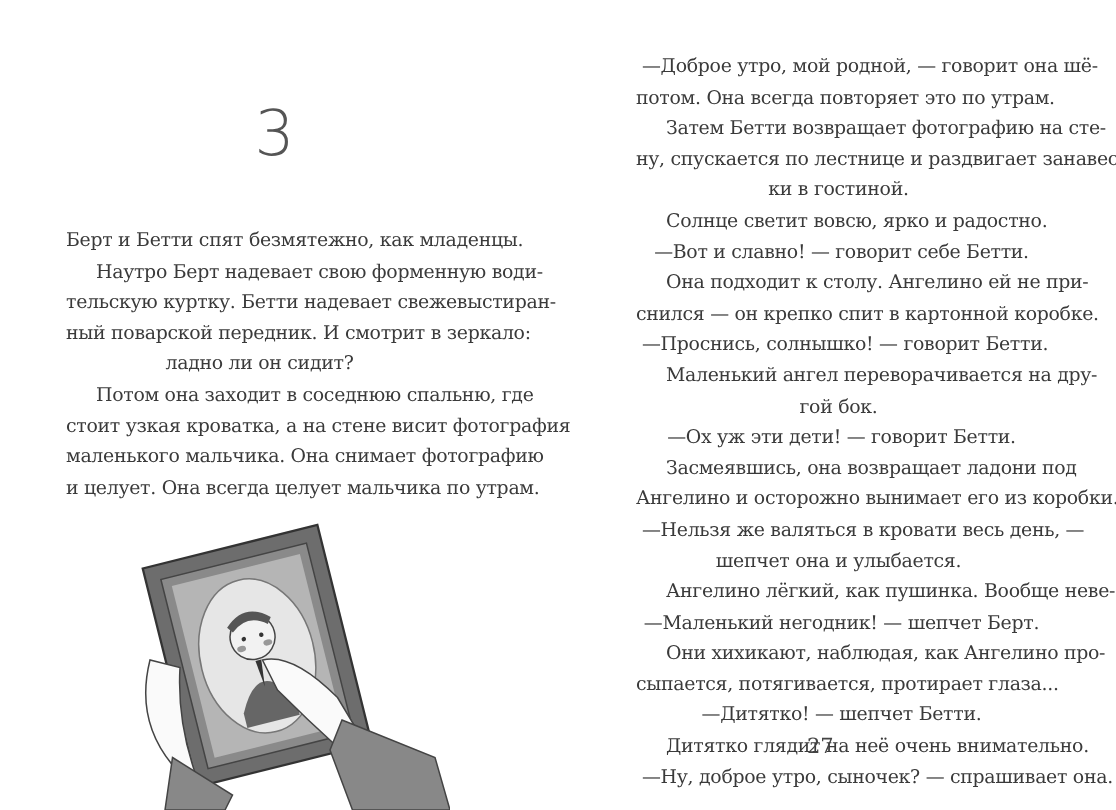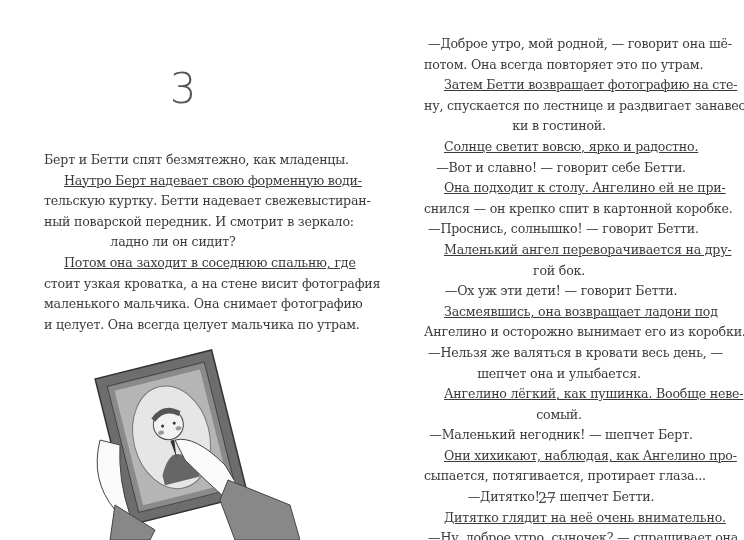--- a/index.html
+++ b/index.html
@@ -7,21 +7,21 @@
            font-family: "DejaVu Serif", "Liberation Serif", serif; color: #3a3a3a; }
     .page { position: absolute; top: 0; height: 540px; }
     .page-left { left: 0; width: 372px; }
     .page-right { left: 372px; width: 372px; }
     .chapter-num { position: absolute; left: 163px; top: 64px; width: 40px; text-align: center;
                    font-family: "DejaVu Sans", sans-serif; font-weight: 200; font-size: 42px; color: #555; }
     .text-block { position: absolute; font-size: 12.6px; line-height: 20.6px; letter-spacing: -0.2px; }
     .left-text { left: 44px; top: 150px; width: 258px; }
     .right-text { left: 424px; top: 34px; width: 270px; }
     .line { white-space: nowrap; display: block; text-align: center; }
-    .indent { padding-left: 20px; text-decoration: underline; }
+    .indent { padding-left: 20px; }
     .dash-indent { padding-left: 4px; }
     .page-number { position: absolute; left: 538px; top: 490px; font-size: 14px; color: #444; }
     .illustration { position: absolute; left: 60px; top: 330px; width: 240px; height: 210px; }
   </style>
 </head>
 <body>
 
 <div class="page page-left">
   <div class="chapter-num">3</div>
   <div class="text-block left-text">
@@ -79,21 +79,20 @@
   <span class="line">снился — он крепко спит в картонной коробке.</span>
   <span class="line dash-indent">—Проснись, солнышко! — говорит Бетти.</span>
   <span class="line indent">Маленький ангел переворачивается на дру-</span>
   <span class="line">гой бок.</span>
   <span class="line dash-indent">—Ох уж эти дети! — говорит Бетти.</span>
   <span class="line indent">Засмеявшись, она возвращает ладони под</span>
   <span class="line">Ангелино и осторожно вынимает его из коробки.</span>
   <span class="line dash-indent">—Нельзя же валяться в кровати весь день, —</span>
   <span class="line">шепчет она и улыбается.</span>
   <span class="line indent">Ангелино лёгкий, как пушинка. Вообще неве-</span>
-  <span class="line">сомый.</span>
   <span class="line dash-indent">—Маленький негодник! — шепчет Берт.</span>
   <span class="line indent">Они хихикают, наблюдая, как Ангелино про-</span>
   <span class="line">сыпается, потягивается, протирает глаза...</span>
   <span class="line dash-indent">—Дитятко! — шепчет Бетти.</span>
   <span class="line indent">Дитятко глядит на неё очень внимательно.</span>
   <span class="line dash-indent">—Ну, доброе утро, сыночек? — спрашивает она.</span>
 
 </div>
 
 <div class="page-number">27</div>

